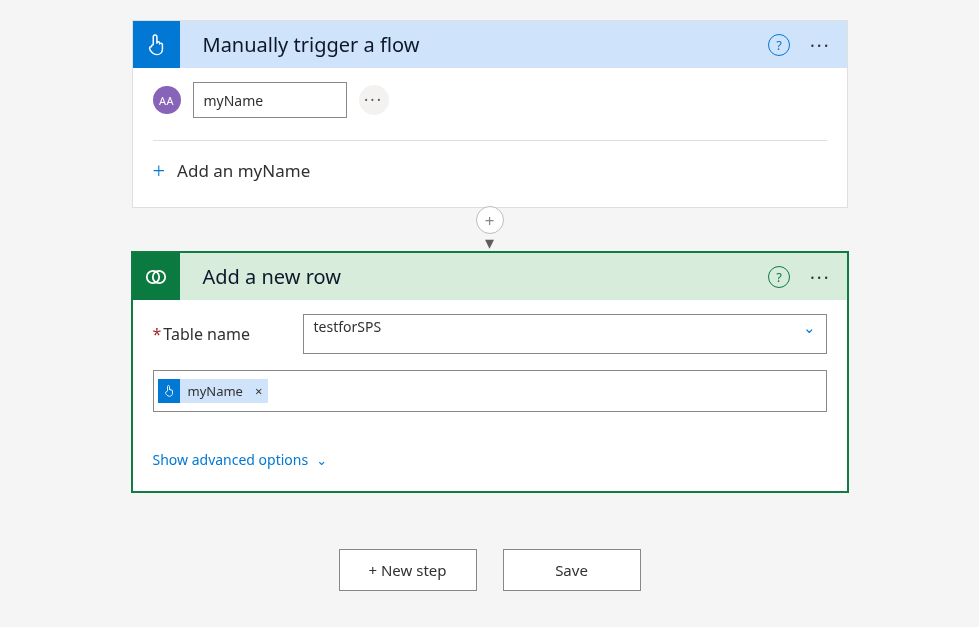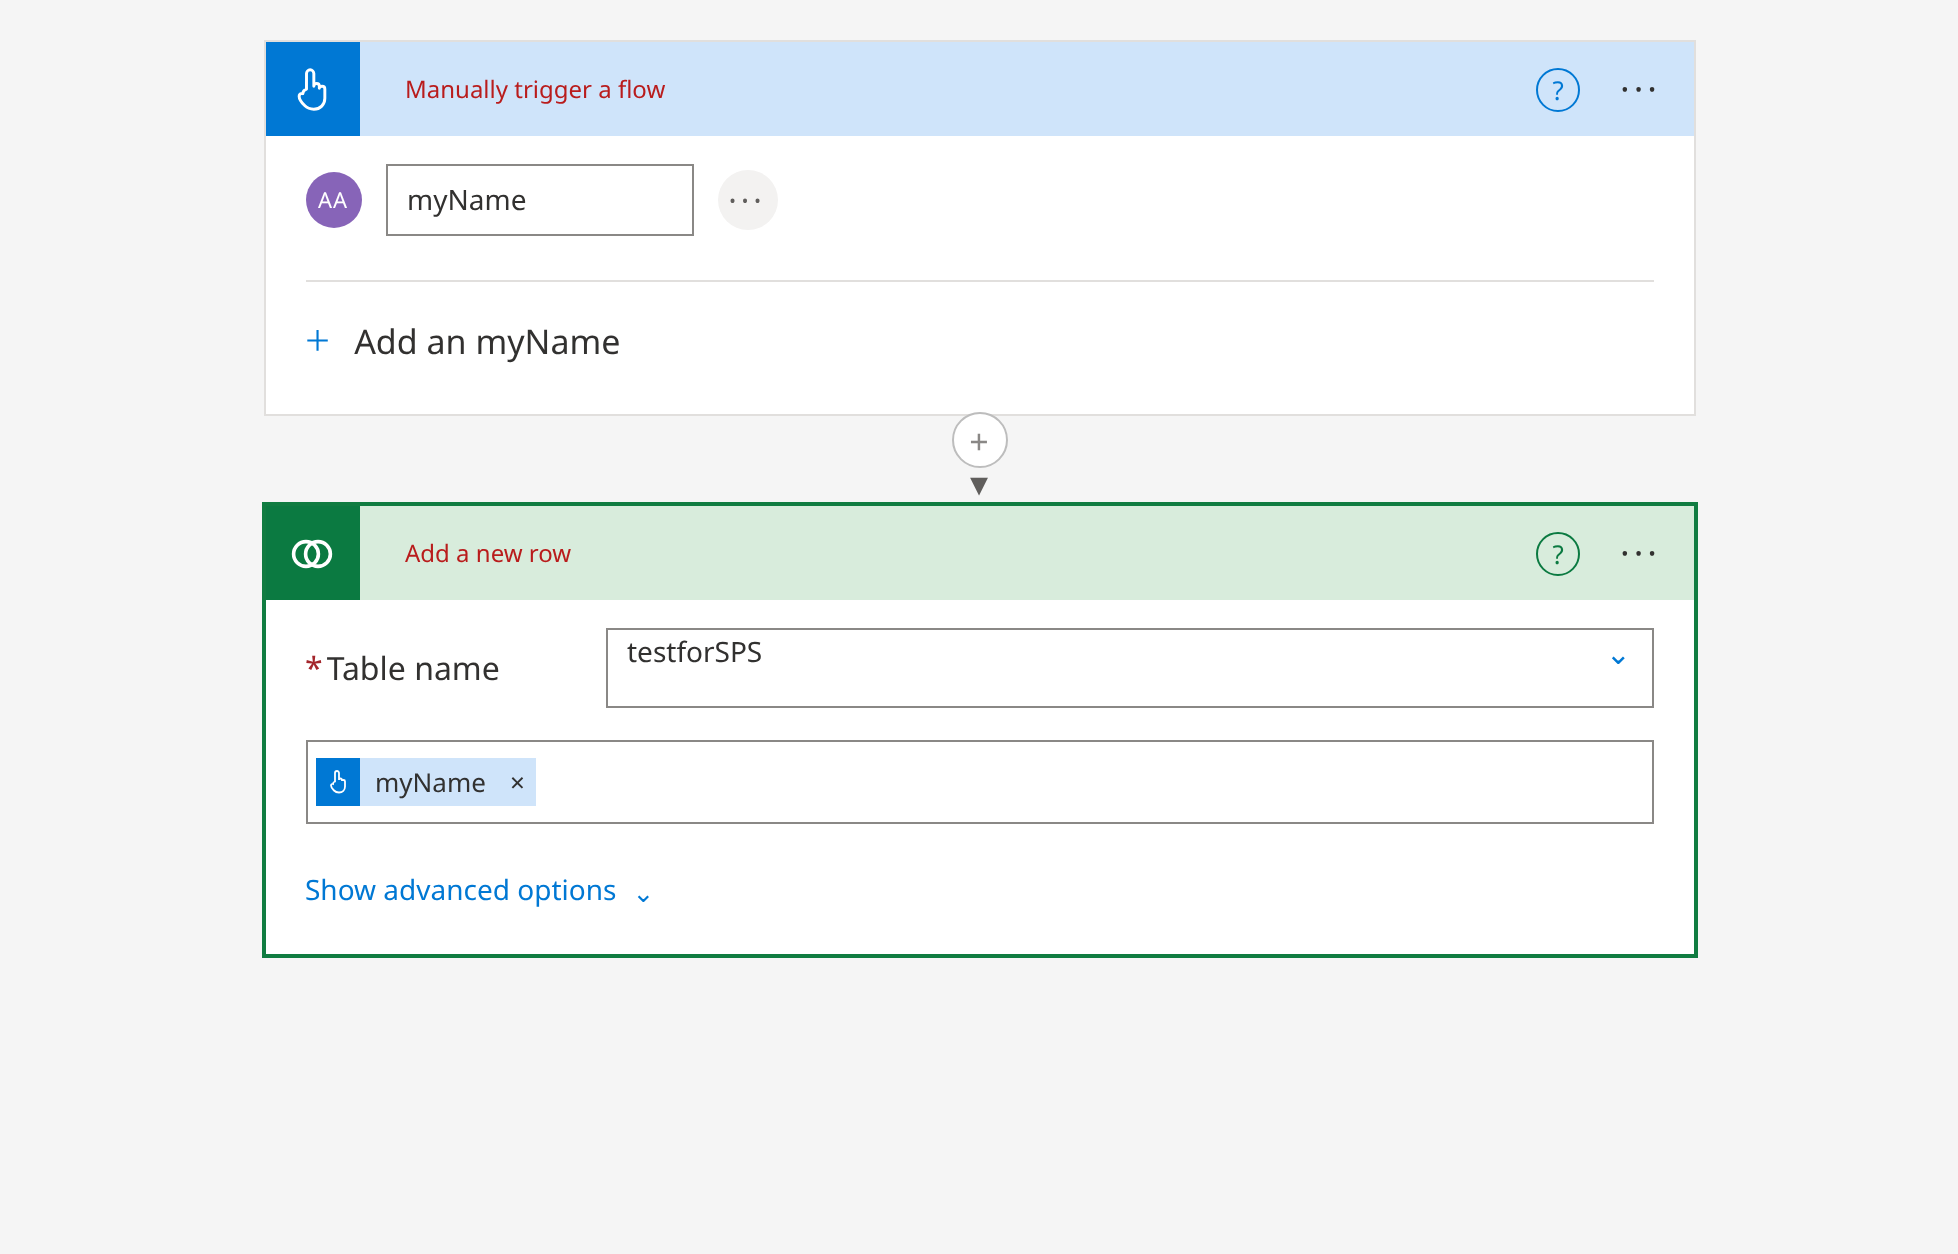--- a/index.html
+++ b/index.html
@@ -3,21 +3,21 @@
 <meta charset="utf-8">
 <style>
 html,body{margin:0;padding:0;background:#f5f5f5;font-family:"Segoe UI",system-ui,sans-serif;font-size:14px;color:#323130;width:979px;height:627px;overflow:hidden}
 .canvas{padding:20px 0;display:flex;flex-direction:column;align-items:center}
 
 
 .card{width:714px;background:#fff;border:1px solid #e1dfdd;margin:0 auto;box-shadow:0 0 0 rgba(0,0,0,0)}
 .card.selected{border:2px solid #107c41}
 .card-header{height:47px;display:flex;align-items:center;padding-right:10px}
 .card-header .icon-box{width:47px;height:47px;display:flex;align-items:center;justify-content:center;flex:0 0 47px}
-.card-header .title{flex:1;padding-left:23px;font-size:12px;color:#b91c1c}
+.card-header .title{flex:1;padding-left:23px;font-size:20px;color:#0f172a}
 .card-header .help{width:22px;height:22px;border:1.5px solid #0078d4;border-radius:50%;color:#0078d4;font-size:13px;display:flex;align-items:center;justify-content:center;margin-right:14px;box-sizing:border-box}
 .card-header .dots{color:#323130;font-size:18px;letter-spacing:2px;padding:0 6px;cursor:pointer}
 .card-body{padding:14px 20px 22px 20px;background:#fff}
 
 
 .trigger .card-header{background:#cfe4fa}
 .trigger .icon-box{background:#0078d4;color:#fff}
 
 .dataverse .card-header{background:#d8ecdc}
 .dataverse .icon-box{background:#0b7a41;color:#fff}
@@ -43,21 +43,21 @@
 .form-row{display:flex;align-items:center;margin-bottom:16px}
 .form-label{width:150px;color:#323130;font-size:16px}
 .form-label .req{color:#a4262c;margin-right:2px}
 .select{flex:1;height:34px;border:1px solid #8a8886;display:flex;align-items:flex-start;justify-content:space-between;padding:2px 10px;font-size:14px;cursor:pointer}
 .select .chev{color:#0078d4;font-size:15px}
 .token-field{flex:1;min-height:34px;border:1px solid #8a8886;display:flex;align-items:center;padding:3px 4px;gap:4px}
 .token{display:inline-flex;align-items:center;background:#cfe4fa;height:24px;font-size:13px;color:#323130}
 .token .tico{width:22px;height:24px;background:#0078d4;color:#fff;display:flex;align-items:center;justify-content:center;margin-right:8px}
 .token .txt{padding-right:6px}
 .token .x{padding:0 6px;cursor:pointer}
-.adv-link{color:#0078d4;font-size:14px;display:inline-flex;align-items:center;gap:8px;cursor:pointer;margin-top:8px}
+.adv-link{color:#0078d4;font-size:14px;display:inline-flex;align-items:center;gap:8px;cursor:pointer;margin-top:22px}
 .adv-link .chev{font-size:13px}
 
 
 .footer{display:flex;gap:26px;margin-top:56px}
 .btn{min-width:136px;height:40px;border:1px solid #8a8886;background:#fff;color:#323130;font-size:15px;display:flex;align-items:center;justify-content:center;cursor:pointer}
 
 
 svg{display:block}
 </style>
 </head>
@@ -128,14 +128,18 @@
           </span>
         </div>
       </div>
       <div class="adv-link">
         <span>Show advanced options</span>
         <span class="chev">⌄</span>
       </div>
     </div>
   </div>
 
+  <div class="footer">
+    <div class="btn">+ New step</div>
+    <div class="btn">Save</div>
+  </div>
 
 </div>
 
 </body></html>

